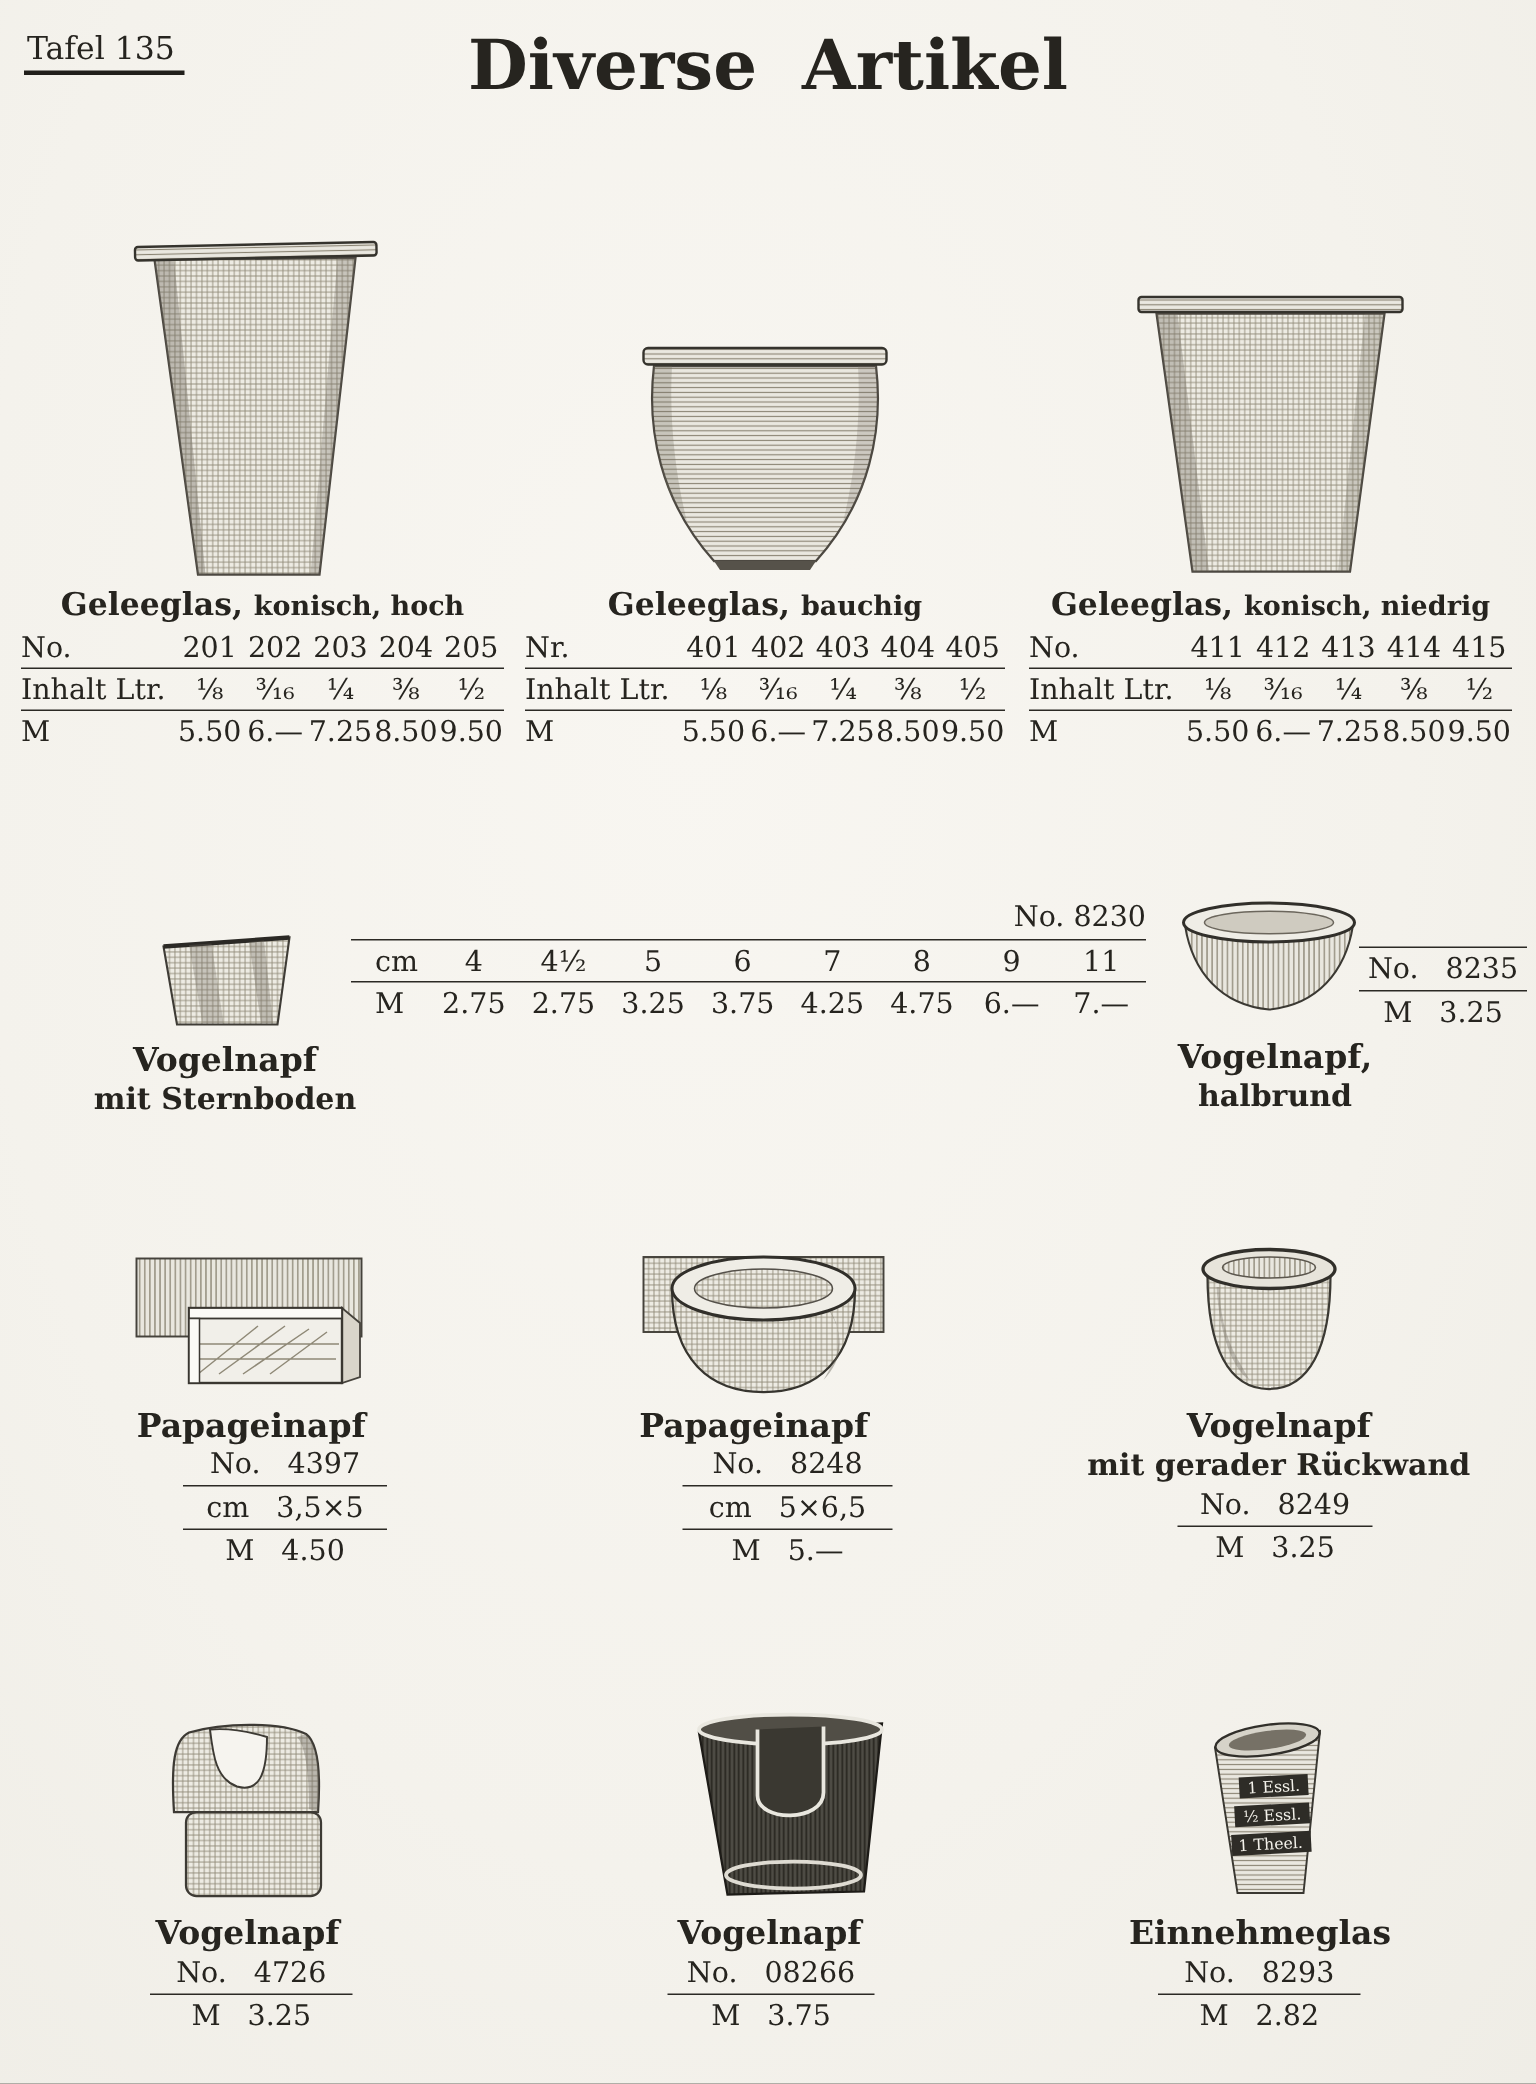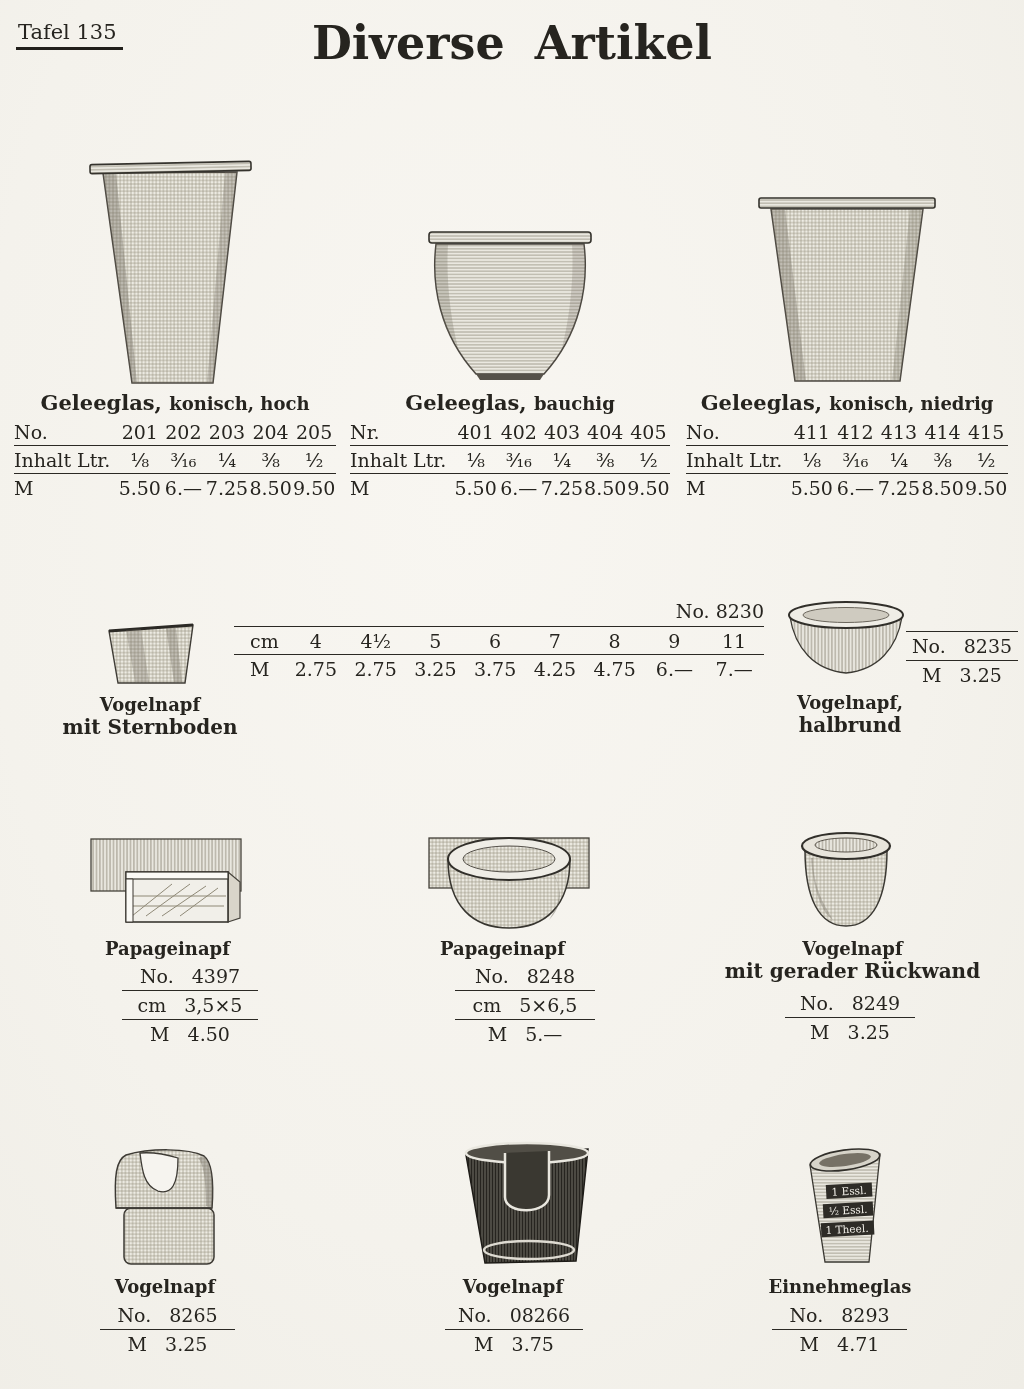--- a/index.html
+++ b/index.html
@@ -31,21 +31,21 @@
 
   
   .t8230 { position:absolute; font-size:19px; }
   .ttitle { text-align:right; font-size:19px; padding-bottom:4px; }
   .row8 { display:flex; align-items:baseline; padding:3px 0 2px 0; }
   .row8 .lab { width:52px; flex:none; padding-left:16px; }
   .row8 .c { flex:1; text-align:center; white-space:nowrap; }
 
   
   .capblock { position:absolute; text-align:center; }
-  .cap1 { font-weight:bold; font-size:18px; white-space:nowrap; }
+  .cap1 { font-weight:bold; font-size:22px; white-space:nowrap; }
   .cap2 { font-weight:bold; font-size:20px; white-space:nowrap; }
 
   
   .mtable { position:absolute; font-size:19px; }
   .mrow { display:flex; justify-content:center; gap:18px; padding:2px 0; white-space:nowrap; }
   .mline { border-top:1.7px solid #2b2924; margin:1px 0; }
 
   .img { position:absolute; }
 </style>
 </head>
@@ -333,21 +333,21 @@
     <path d="M38 7 C40 24 42 40 56 45 C70 49 76 38 76 12 C63 8 50 6 38 7 Z" fill="#f6f4ef" stroke="#3d3a34" stroke-width="1.3"></path>
     <path d="M14 62 L110 62" stroke="#3d3a34" stroke-width="1.3"></path>
     <path d="M96 12 C102 18 104 38 104 60 L110 62 C112 36 110 18 102 10 Z" fill="#6f6a5f" opacity="0.4"></path>
   </svg>
   <div class="capblock" style="left:60px;top:1276px;width:210px">
     <div class="cap1">Vogelnapf</div>
   </div>
   <div class="mtable" style="left:100px;top:1302px;width:135px">
     <div class="mrow">
       <span>No.</span>
-      <span>8265</span>
+      <span>4726</span>
     </div>
     <div class="mline"></div>
     <div class="mrow">
       <span>M</span>
       <span>3.25</span>
     </div>
   </div>
 
   <svg class="img" style="left:452px;top:1140px" width="150" height="130" viewBox="0 0 150 130">
     <path d="M14 15 L136 9 L124 121 L33 123 Z" fill="url(#pvd)" stroke="#1d1b17" stroke-width="1.5"></path>
@@ -387,17 +387,17 @@
     <div class="cap1">Einnehmeglas</div>
   </div>
   <div class="mtable" style="left:772px;top:1302px;width:135px">
     <div class="mrow">
       <span>No.</span>
       <span>8293</span>
     </div>
     <div class="mline"></div>
     <div class="mrow">
       <span>M</span>
-      <span>4.71</span>
+      <span>2.82</span>
     </div>
   </div>
 
 </div>
 
 </body></html>

